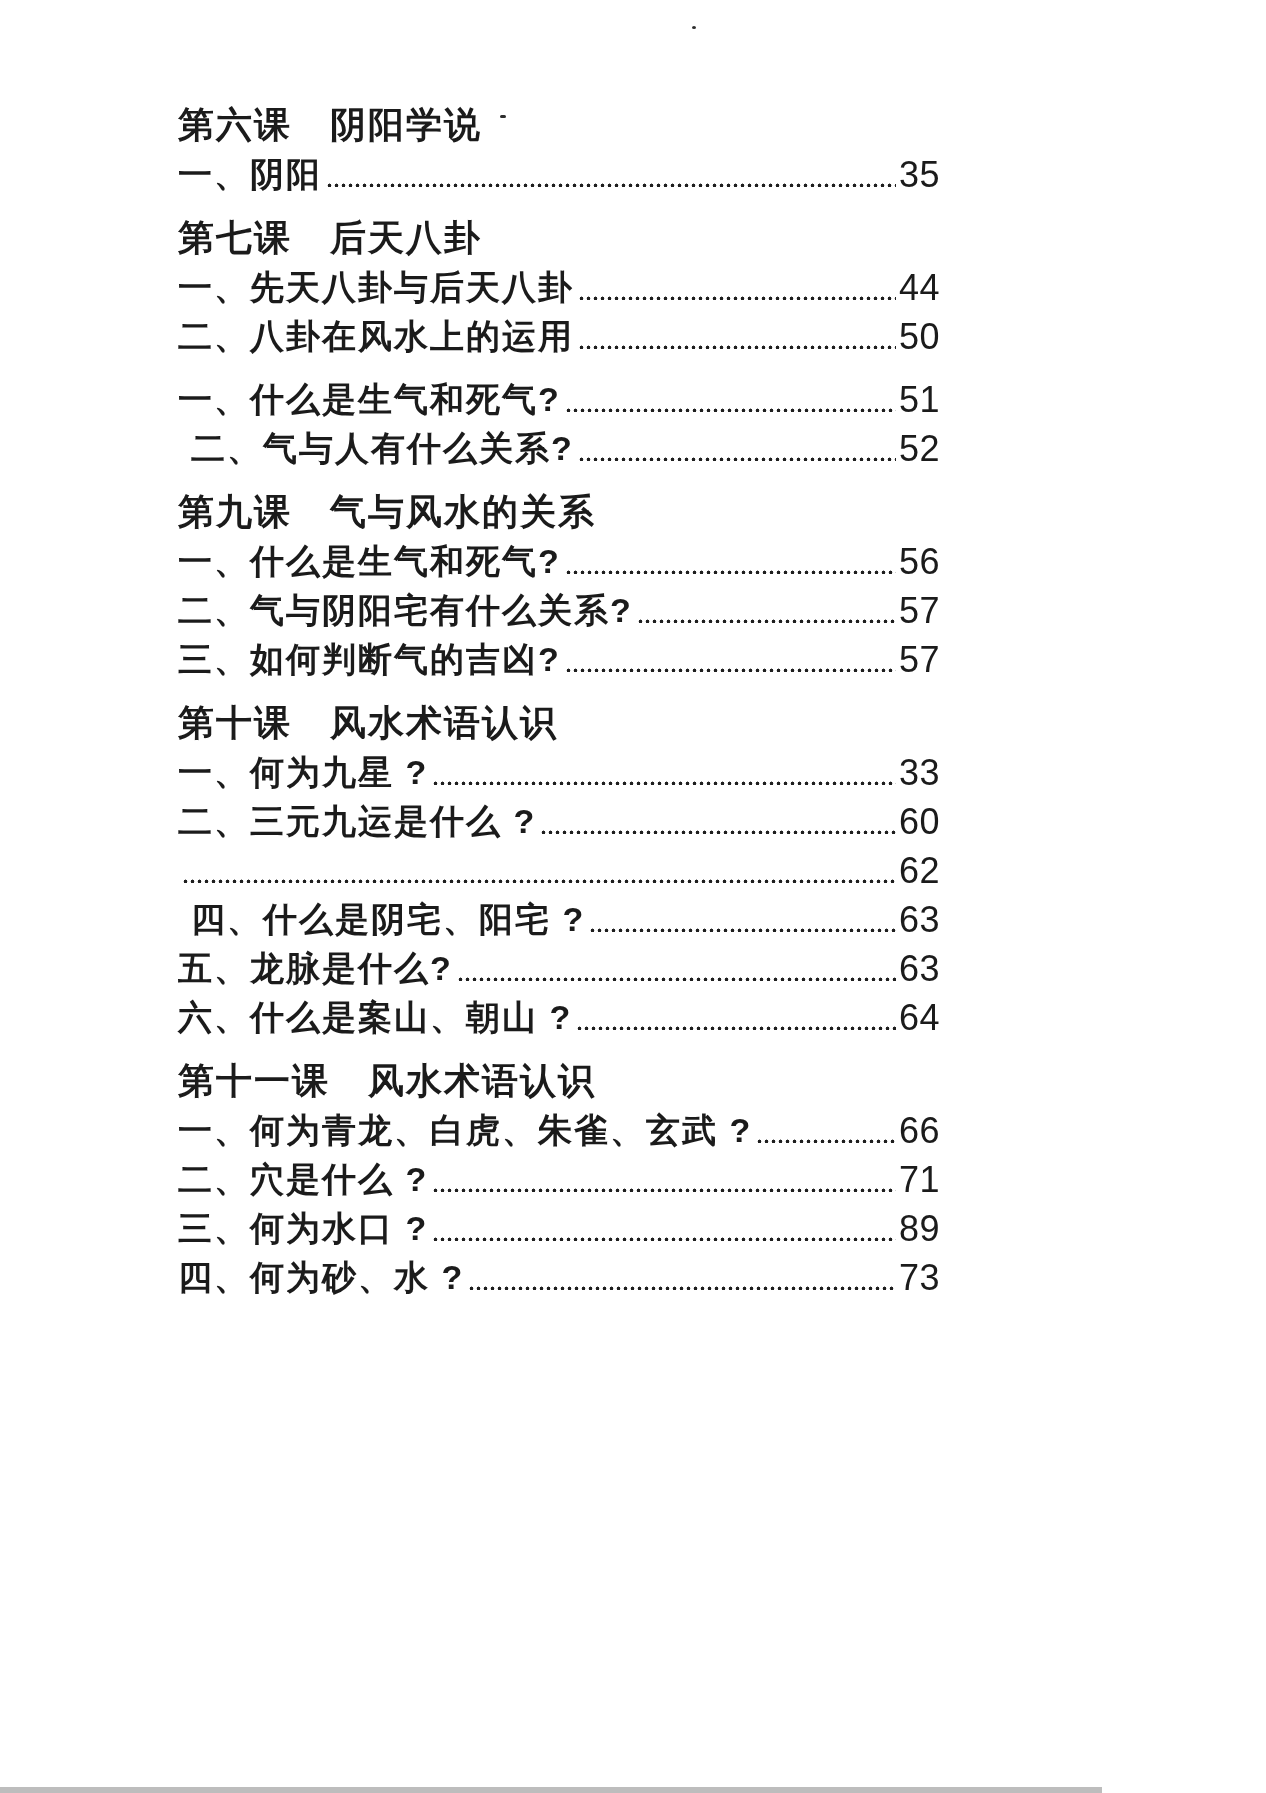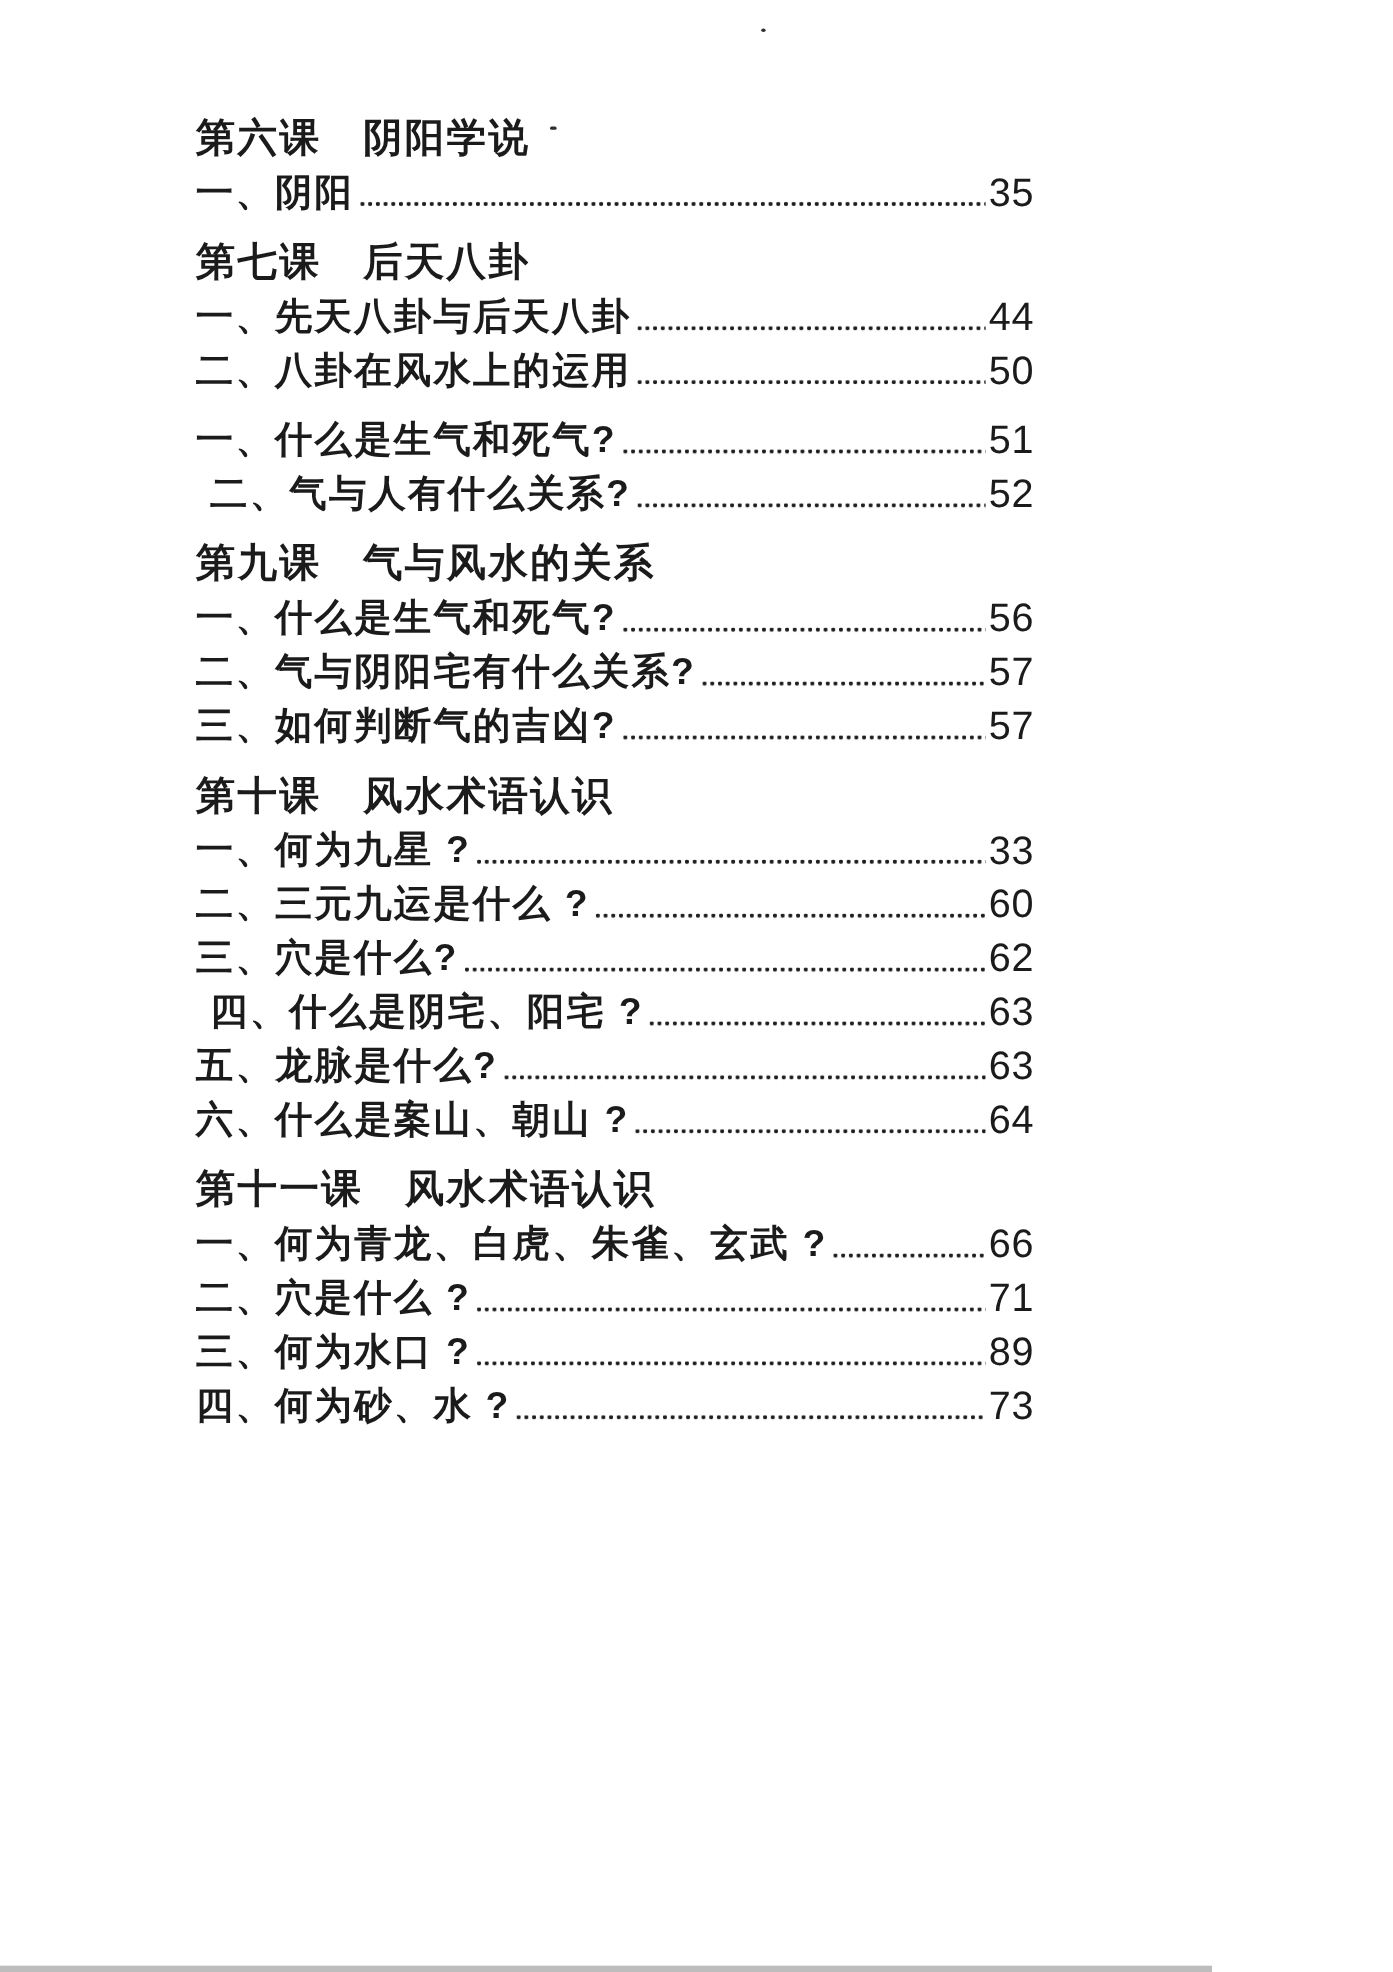--- a/index.html
+++ b/index.html
@@ -148,21 +148,20 @@
         <span class="lbl">一、何为九星 ?</span>
         <span class="dots"></span>
         <span class="pg">33</span>
       </div>
       <div class="row">
         <span class="lbl">二、三元九运是什么 ?</span>
         <span class="dots"></span>
         <span class="pg">60</span>
       </div>
       <div class="row">
-        <span class="lbl">三、穴是什么?</span>
         <span class="dots"></span>
         <span class="pg">62</span>
       </div>
       <div class="row indent">
         <span class="lbl">四、什么是阴宅、阳宅 ?</span>
         <span class="dots"></span>
         <span class="pg">63</span>
       </div>
       <div class="row">
         <span class="lbl">五、龙脉是什么?</span>

